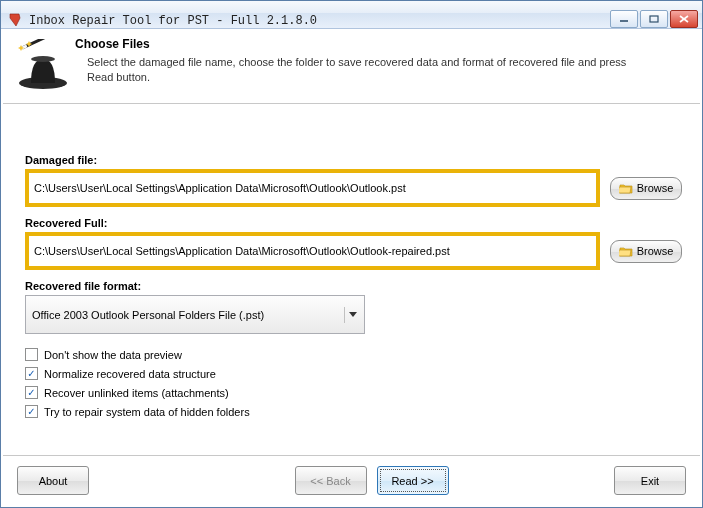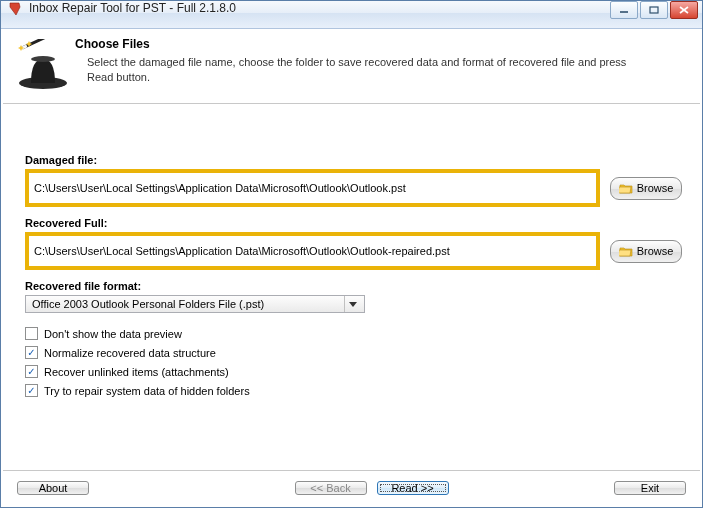--- a/index.html
+++ b/index.html
@@ -17,22 +17,23 @@
     border: 1px solid #5a7ea8;
     background: #fff;
     display: flex;
     flex-direction: column;
   }
   .titlebar {
     height: 28px;
     background: linear-gradient(to bottom, #f6f9fd 0%, #e6eef8 45%, #d6e3f3 46%, #e8f0fa 100%);
     border-bottom: 1px solid #b0c4de;
     display: flex;
-    align-items: flex-start;
+    align-items: flex-end;
     padding: 0 4px 0 6px;
+    font-family: Liberation Mono, monospace;
   }
   .titlebar .app-icon {
     width: 16px; height: 16px;
     margin-right: 6px;
     display:flex;align-items:center;justify-content:center;
   }
   .titlebar .title {
     flex: 1;
     color: #222;
     font-size: 12px;
@@ -115,21 +116,21 @@
     background: linear-gradient(to bottom, #fdfdfd 0%, #ebebeb 50%, #dddddd 51%, #f1f1f1 100%);
     display:flex;align-items:center;justify-content:center;
     gap:4px;
     font-size:11px;
     color:#000;
     cursor:pointer;
   }
   .folder-icon { width:14px;height:12px; }
   .dropdown {
     width: 340px;
-    height: 18px;
+    height: 39px;
     border: 1px solid #abadb3;
     background: linear-gradient(to bottom, #fdfdfd, #eaeaea);
     display:flex;align-items:center;
     padding: 0 4px 0 6px;
     font-size:11px;
     color:#000;
     cursor:pointer;
     justify-content:space-between;
   }
   .dropdown .chev {
@@ -155,21 +156,21 @@
     line-height:1;
   }
   .footer {
     border-top: 1px solid #c8c8c8;
     padding: 10px 14px 12px 14px;
     display:flex;
     align-items:center;
   }
   .btn {
     min-width: 72px;
-    height: 14px;
+    height: 29px;
     border: 1px solid #8e8f8f;
     border-radius: 3px;
     background: linear-gradient(to bottom, #fdfdfd 0%, #ebebeb 50%, #dddddd 51%, #f1f1f1 100%);
     font-size:11px;
     color:#000;
     display:flex;align-items:center;justify-content:center;
     cursor:pointer;
     padding: 0 10px;
   }
   .btn.disabled { color:#888; cursor:default; }

